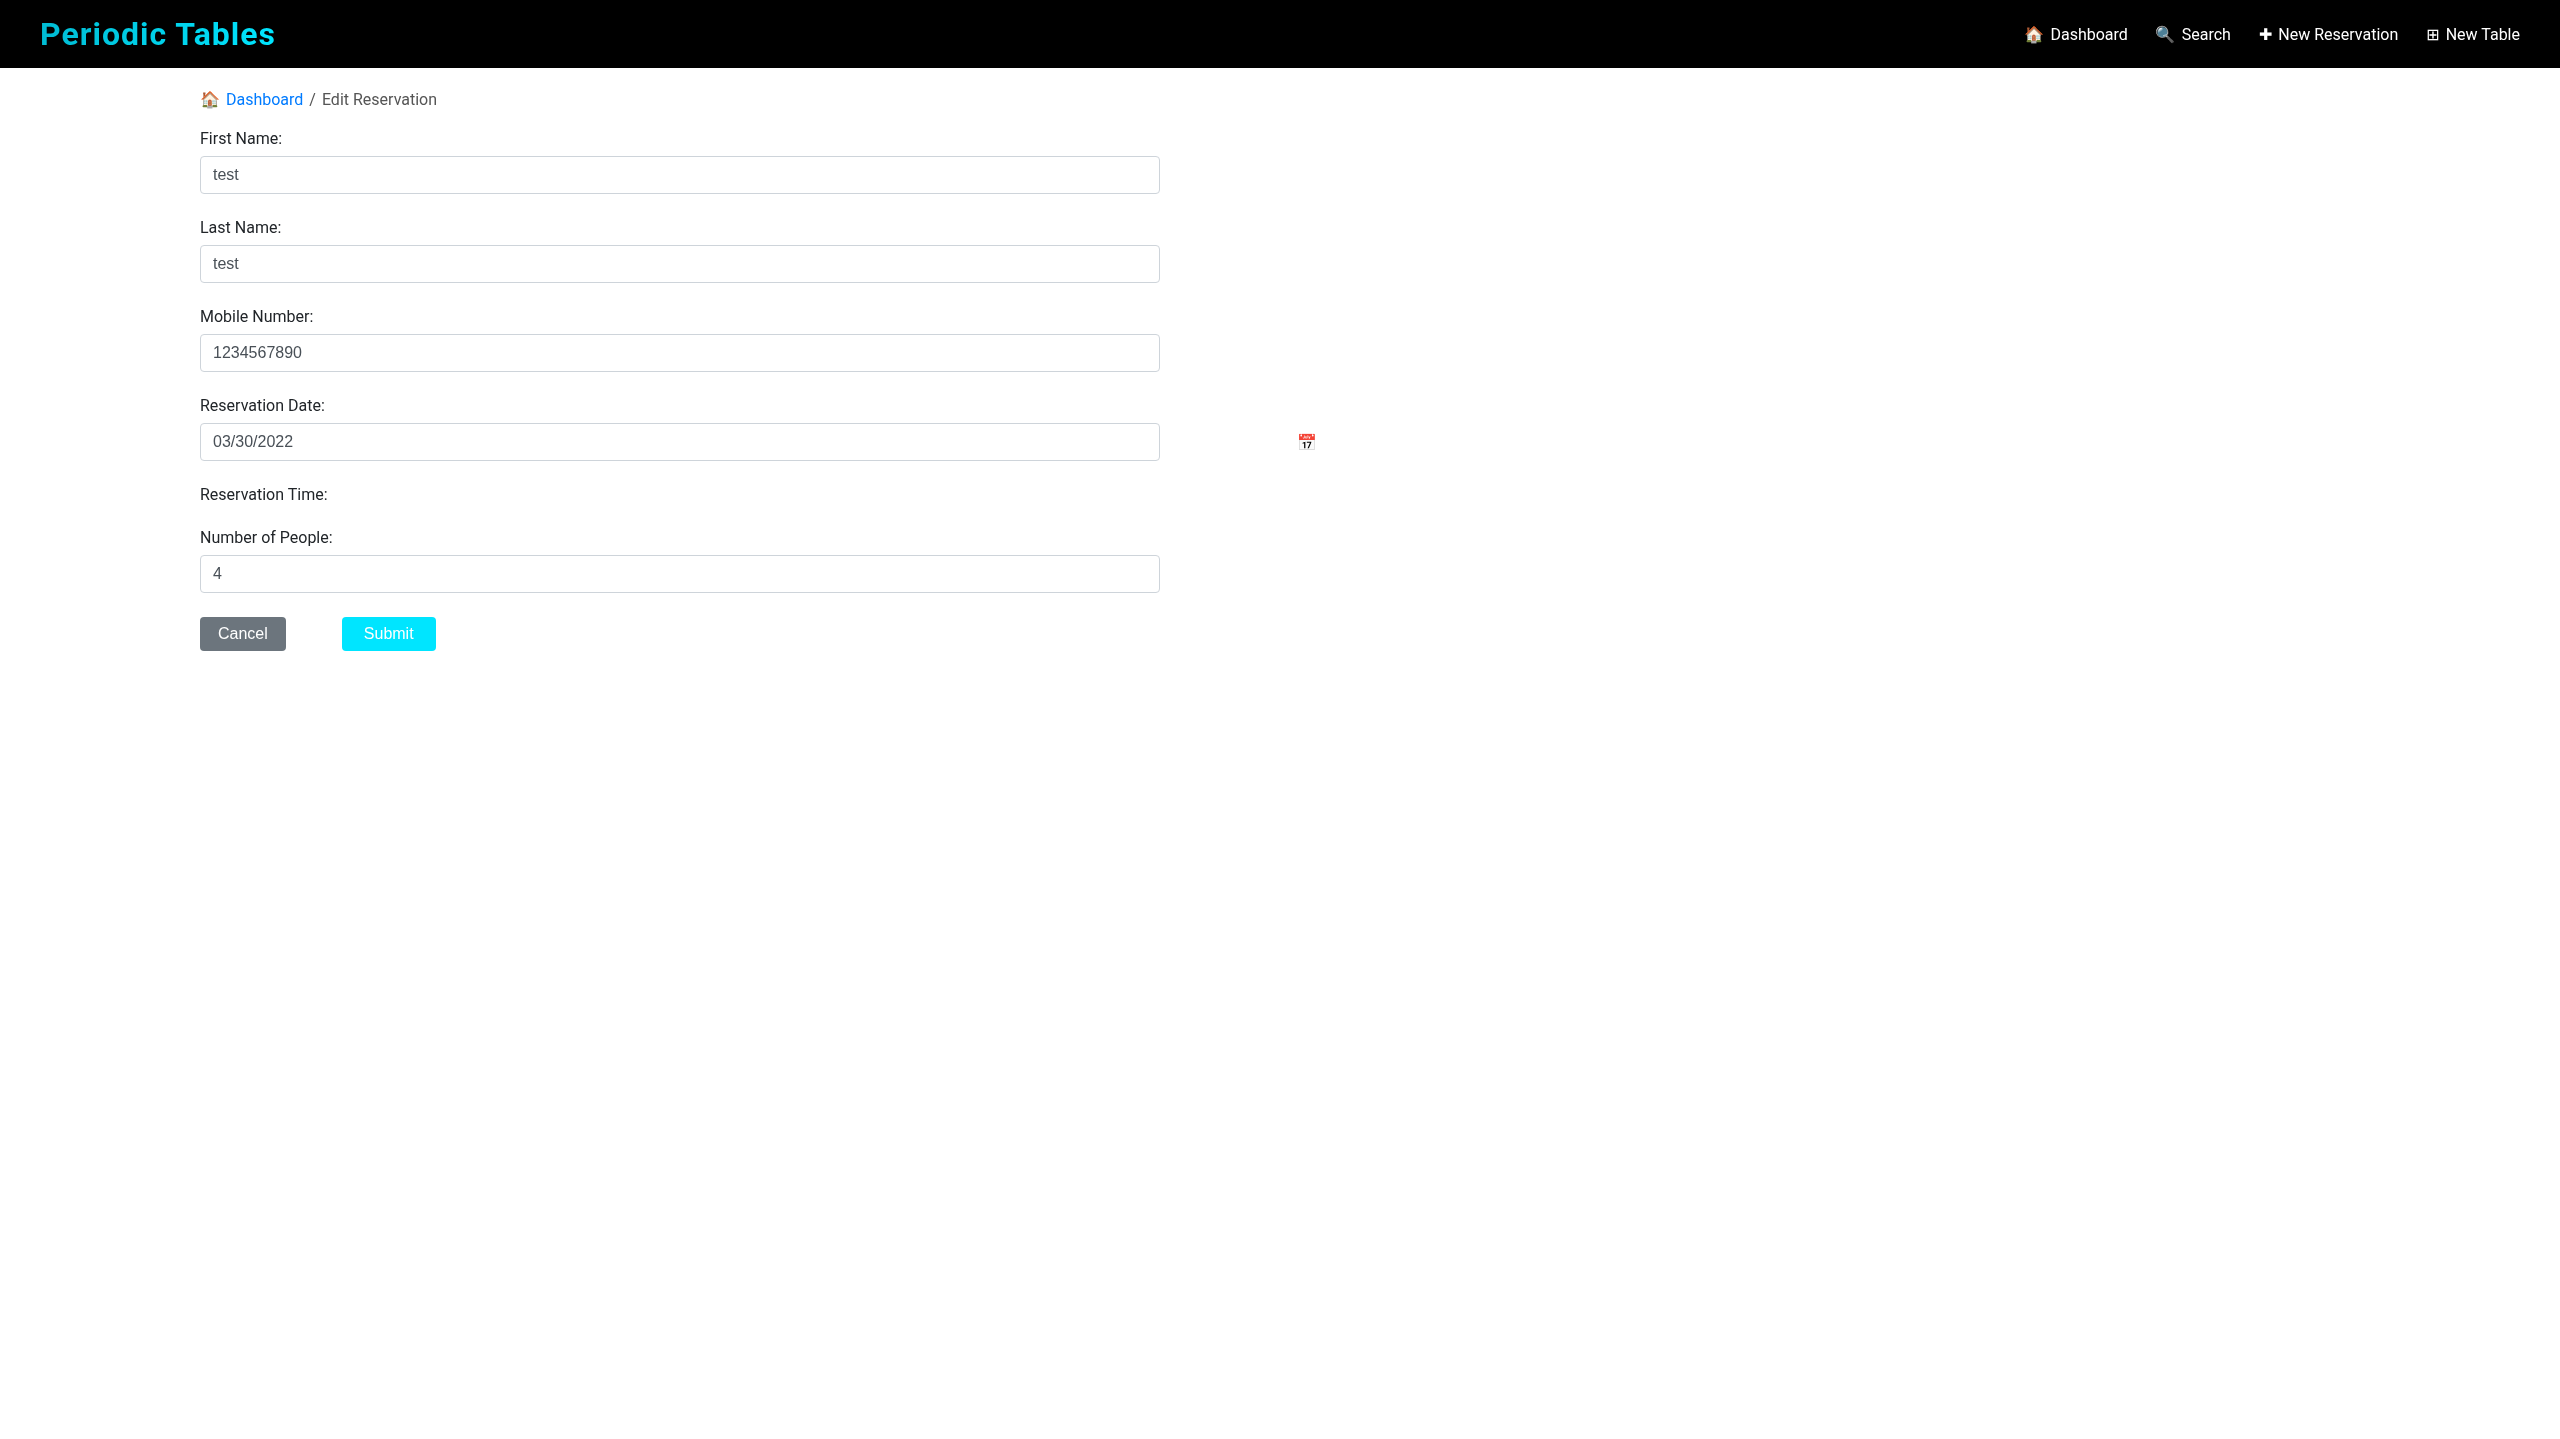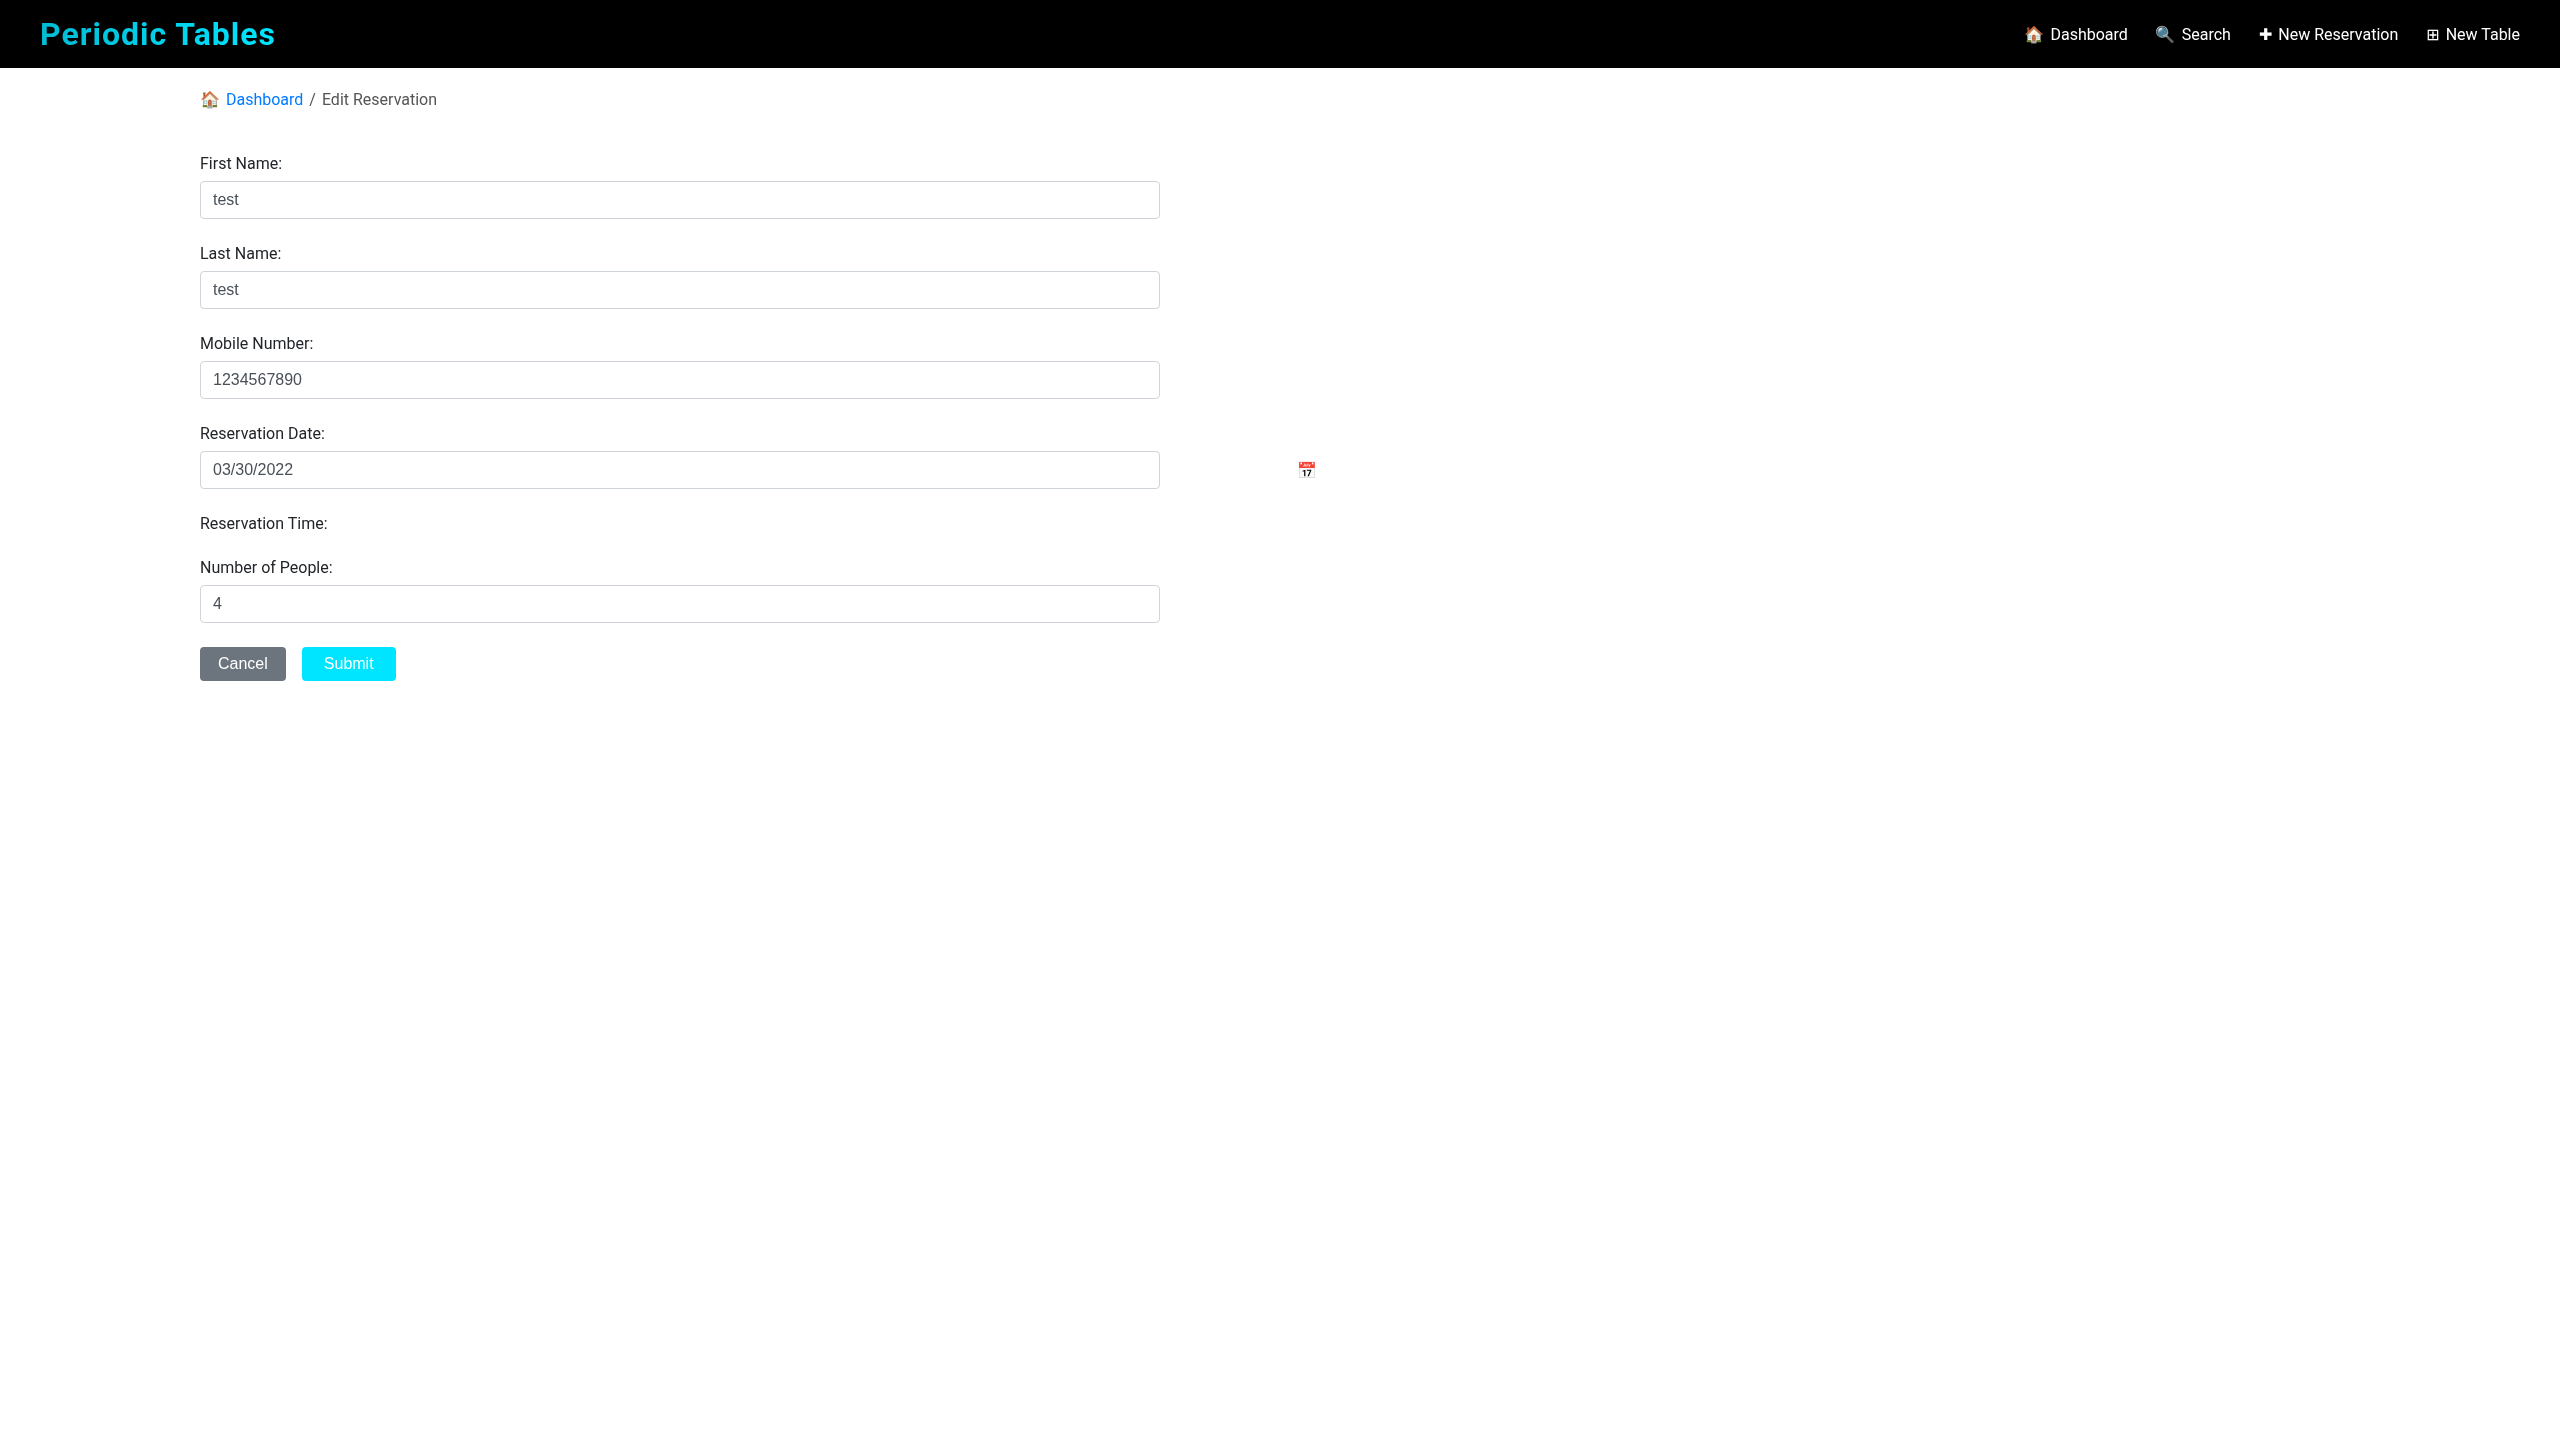--- a/index.html
+++ b/index.html
@@ -87,21 +87,20 @@
       font-size: 1rem;
     }
 
     
     .main-content {
       padding: 10px 0 40px 200px;
     }
 
     .form-group {
       margin-bottom: 24px;
-      margin-top: 25px;
     }
 
     .form-label {
       display: block;
       font-size: 1rem;
       font-weight: 400;
       margin-bottom: 8px;
       color: #212529;
     }
 
@@ -158,20 +157,21 @@
     }
 
     .btn-submit {
       background: #00e5ff;
       color: #fff;
       border: none;
       padding: 8px 22px;
       border-radius: 4px;
       font-size: 1rem;
       cursor: pointer;
+      margin-left: 40px;
     }
   </style>
 </head>
 <body>
 
 <nav class="navbar">
   <a class="navbar-brand" href="#">Periodic Tables</a>
   <ul class="navbar-nav">
     <li>
       <a class="nav-link" href="#">

